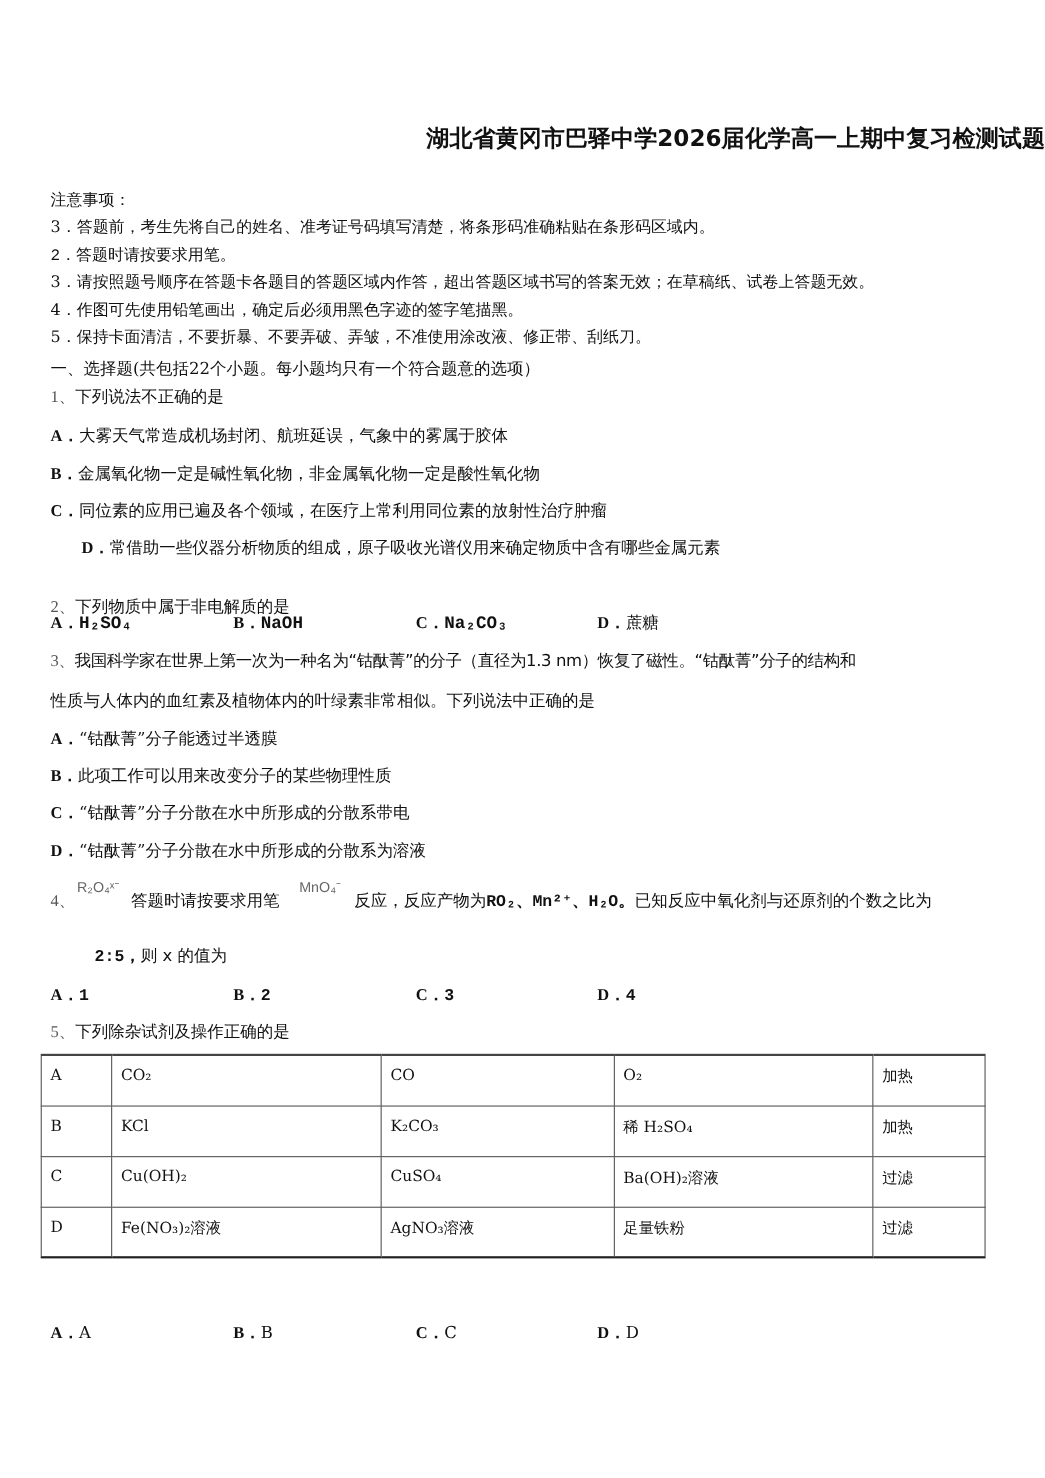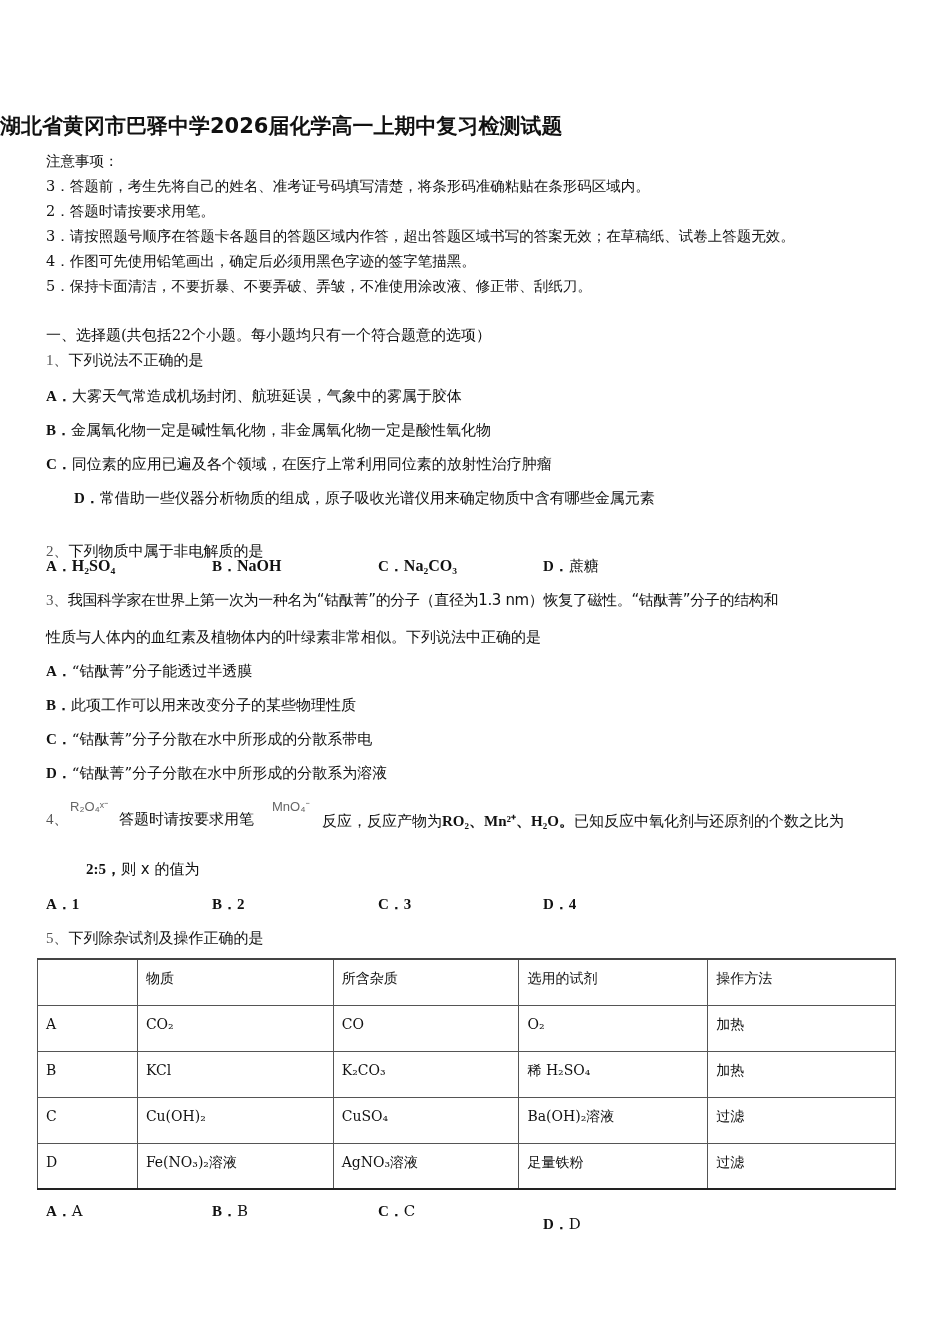--- a/index.html
+++ b/index.html
@@ -2,30 +2,30 @@
 <html><head>
   <meta charset="utf-8">
   <style>
     html, body { margin: 0; padding: 0; background: #ffffff; }
     body {
       width: 950px; height: 1344px; position: relative; overflow: hidden;
       color: #111; font-family: "DejaVu Sans", sans-serif;
     }
     .abs { position: absolute; white-space: nowrap; }
     .title {
-      left: 0; width: 950px; top: 112px; text-align: left;
+      left: 0; width: 950px; top: 112px; text-align: right;
       font-size: 21px; font-weight: bold; letter-spacing: 0px;
       font-family: "DejaVu Sans", sans-serif;
     }
-    .note { font-size: 14.5px; font-family: "DejaVu Serif", serif; }
+    .note { font-size: 14.5px; font-family: "DejaVu Serif", serif; margin-top: 20px; }
     .q { font-size: 15px; font-family: "DejaVu Sans", sans-serif; }
     .qnum { color: #555; font-family: "Liberation Serif", serif; }
     .opt { font-size: 15px; font-family: "DejaVu Sans", sans-serif; }
     .optk { font-weight: bold; font-family: "Liberation Serif", serif; }
-    .chem { font-family: Liberation Serif, serif; font-weight: bold; font-size: 16px; text-align: center; }
+    .chem { font-family: Liberation Mono, monospace; font-weight: bold; font-size: 16px; text-align: center; }
     .formula-img { font-family: Liberation Sans, sans-serif; color: #666; font-size: 13px; }
 
     table.tbl {
       position: absolute; left: 37px; top: 958px; width: 859px;
       border-collapse: collapse; font-size: 14px;
       font-family: "DejaVu Serif", serif;
     }
     table.tbl td {
       border: 1.5px solid #555; height: 46px; vertical-align: top;
       padding: 10px 8px 0 8px; box-sizing: border-box;
@@ -34,21 +34,21 @@
     table.tbl tr:last-child td { border-bottom: 2px solid #222; }
     .c0 { width: 100px; } .c1 { width: 196px; } .c2 { width: 186px; } .c3 { width: 189px; } .c4 { width: 188px; }
   </style>
 </head>
 <body>
 
 <div class="abs title">湖北省黄冈市巴驿中学2026届化学高一上期中复习检测试题</div>
 
 <div class="abs note" style="left:46px; top:152px;">注意事项：</div>
 <div class="abs note" style="left:46px; top:177px;">3．答题前，考生先将自己的姓名、准考证号码填写清楚，将条形码准确粘贴在条形码区域内。</div>
-<div class="abs note" style="left:46px; top:202px;">2．答题时请按要求用笔。</div>
+<div class="abs note" style="left:46px; top:202px;font-family:Liberation Mono, monospace;">2．答题时请按要求用笔。</div>
 <div class="abs note" style="left:46px; top:227px;">3．请按照题号顺序在答题卡各题目的答题区域内作答，超出答题区域书写的答案无效；在草稿纸、试卷上答题无效。</div>
 <div class="abs note" style="left:46px; top:252px;">4．作图可先使用铅笔画出，确定后必须用黑色字迹的签字笔描黑。</div>
 <div class="abs note" style="left:46px; top:277px;">5．保持卡面清洁，不要折暴、不要弄破、弄皱，不准使用涂改液、修正带、刮纸刀。</div>
 
 <div class="abs q" style="left:46px; top:326px; font-family:'DejaVu Serif', serif;">一、选择题(共包括22个小题。每小题均只有一个符合题意的选项）</div>
 
 <div class="abs q" style="left:46px; top:351px;">
   <span class="qnum">1、</span><span>下列说法不正确的是</span>
 </div>
 <div class="abs opt" style="left:46px; top:387px;"><span class="optk">A．</span><span>大雾天气常造成机场封闭、航班延误，气象中的雾属于胶体</span></div>
@@ -89,27 +89,20 @@
 <div class="abs opt" style="left:212px; top:895px;"><span class="optk">B．</span><span class="chem" style="font-size:15px;">2</span></div>
 <div class="abs opt" style="left:378px; top:895px;"><span class="optk">C．</span><span class="chem" style="font-size:15px;">3</span></div>
 <div class="abs opt" style="left:543px; top:895px;"><span class="optk">D．</span><span class="chem" style="font-size:15px;">4</span></div>
 
 <div class="abs q" style="left:46px; top:929px;">
   <span class="qnum">5、</span><span>下列除杂试剂及操作正确的是</span>
 </div>
 
 <table class="tbl">
   <tbody>
-      <tr>
-    <td class="c0"></td>
-    <td class="c1">物质</td>
-    <td class="c2">所含杂质</td>
-    <td class="c3">选用的试剂</td>
-    <td class="c4">操作方法</td>
-  </tr>
   <tr>
     <td>A</td>
     <td>CO₂</td>
     <td>CO</td>
     <td>O₂</td>
     <td>加热</td>
   </tr>
   <tr>
     <td>B</td>
     <td>KCl</td>
@@ -130,13 +123,13 @@
     <td>AgNO₃溶液</td>
     <td>足量铁粉</td>
     <td>过滤</td>
   </tr>
 </tbody>
   </table>
 
 <div class="abs opt" style="left:46px; top:1202px;"><span class="optk">A．</span><span style="font-family:'DejaVu Serif', serif;">A</span></div>
 <div class="abs opt" style="left:212px; top:1202px;"><span class="optk">B．</span><span style="font-family:'DejaVu Serif', serif;">B</span></div>
 <div class="abs opt" style="left:378px; top:1202px;"><span class="optk">C．</span><span style="font-family:'DejaVu Serif', serif;">C</span></div>
-<div class="abs opt" style="left:543px; top:1202px;margin-top:13px;"><span class="optk">D．</span><span style="font-family:'DejaVu Serif', serif;">D</span></div>
+<div class="abs opt" style="left:543px; top:1202px;"><span class="optk">D．</span><span style="font-family:'DejaVu Serif', serif;">D</span></div>
 
 </body></html>

